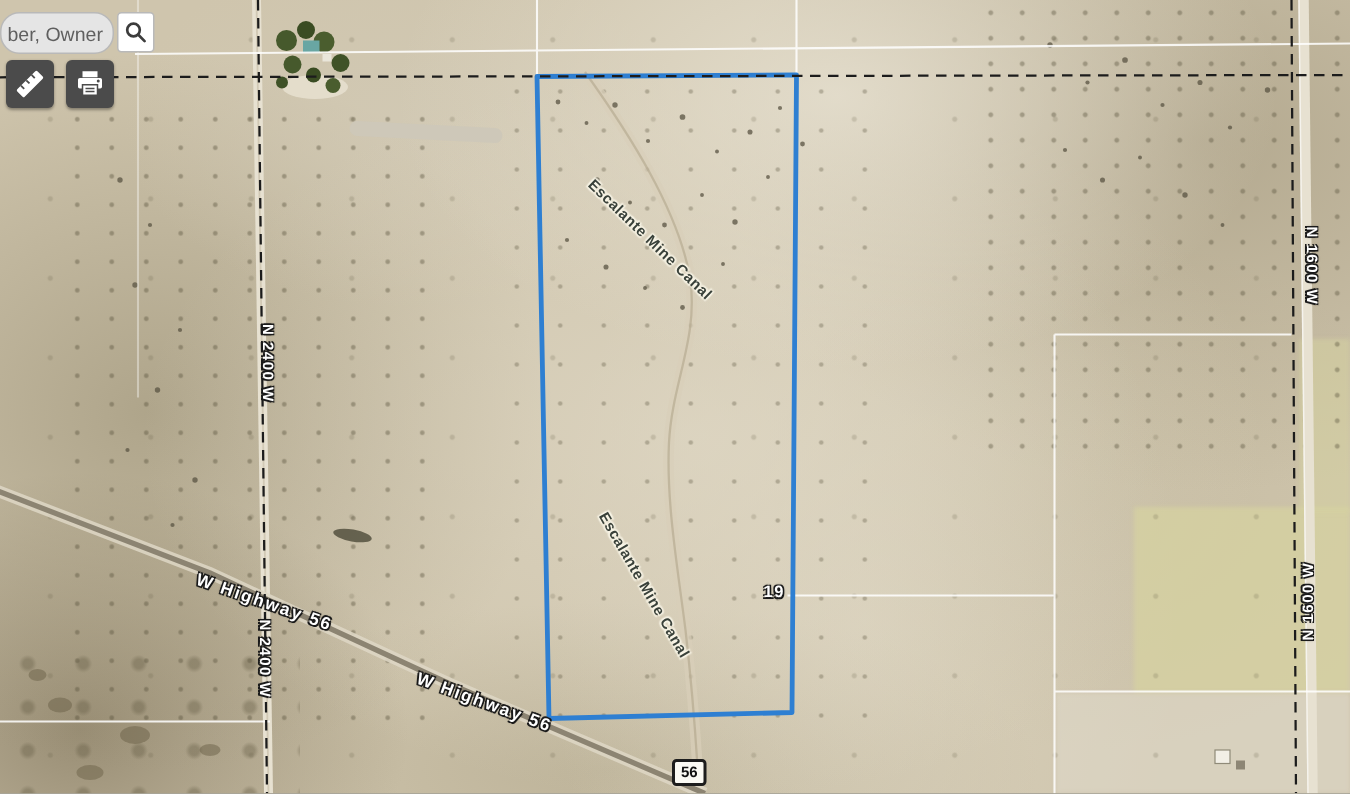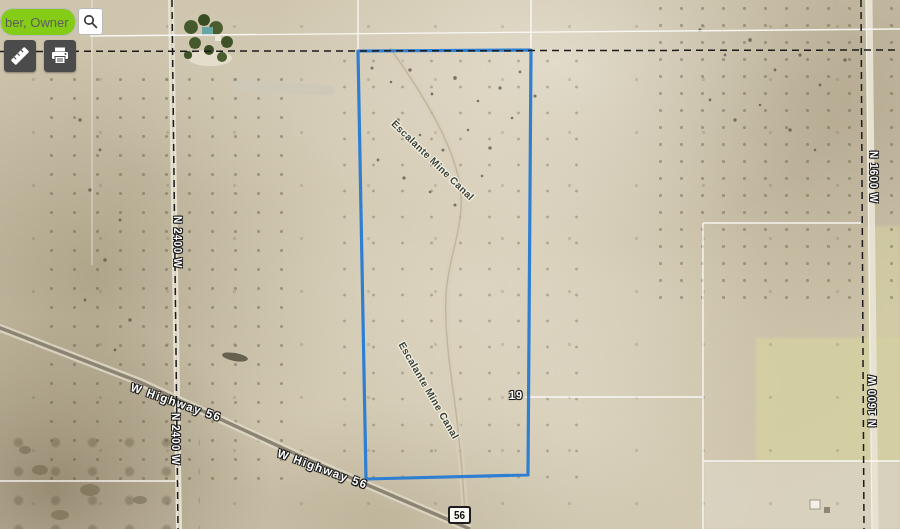--- a/index.html
+++ b/index.html
@@ -55,21 +55,21 @@
   .lbl-hwy{font-size:11.5px;letter-spacing:1.5px;}
   .lbl-road{font-size:10px;letter-spacing:1px;}
   .lbl-sec{font-size:11px;letter-spacing:1px;}
   .shield{position:absolute;left:448px;top:506px;width:23px;height:18px;
     background:#fbfaf4;border:2px solid #1d1d1d;border-radius:3px;
     display:flex;align-items:center;justify-content:center;
     font-size:10px;font-weight:bold;color:#111;}
   
   .search-wrap{position:absolute;left:0;top:8px;display:flex;gap:2px;}
   .search-input{width:76px;height:28px;border:1px solid #b9b9b9;border-radius:13px;
-    padding:0 4px;font-family:"Liberation Sans",sans-serif;font-size:13px;color:#555;background:#84cc16;outline:none;}
+    padding:0 4px;font-family:"Liberation Sans",sans-serif;font-size:13px;color:#555;background:#e5e5e5;outline:none;}
   .search-input::placeholder{color:#5f5f5f;opacity:1;}
   .search-btn{width:25px;height:27px;border:1px solid #b9b9b9;border-radius:3px;background:#fff;
     display:flex;align-items:center;justify-content:center;cursor:pointer;padding:0;}
   .tool-btn{position:absolute;width:32px;height:32px;border:none;border-radius:4px;background:#4b4b4b;
     display:flex;align-items:center;justify-content:center;cursor:pointer;padding:0;
     box-shadow:0 1px 2px rgba(0,0,0,.35);}
   .tool-measure{left:4px;top:40px;}
   .tool-print{left:44px;top:40px;}
 </style>
 </head>

